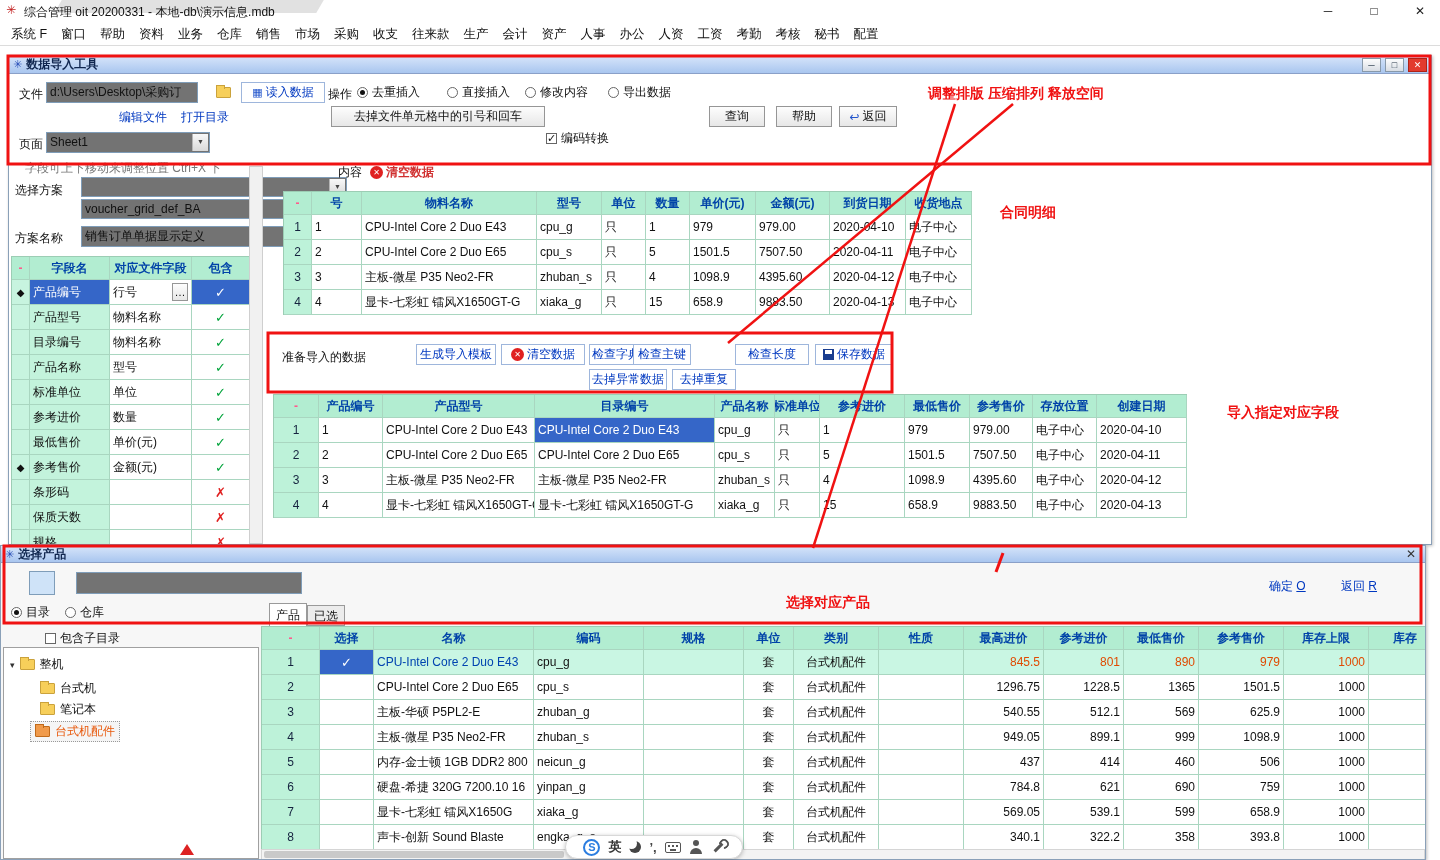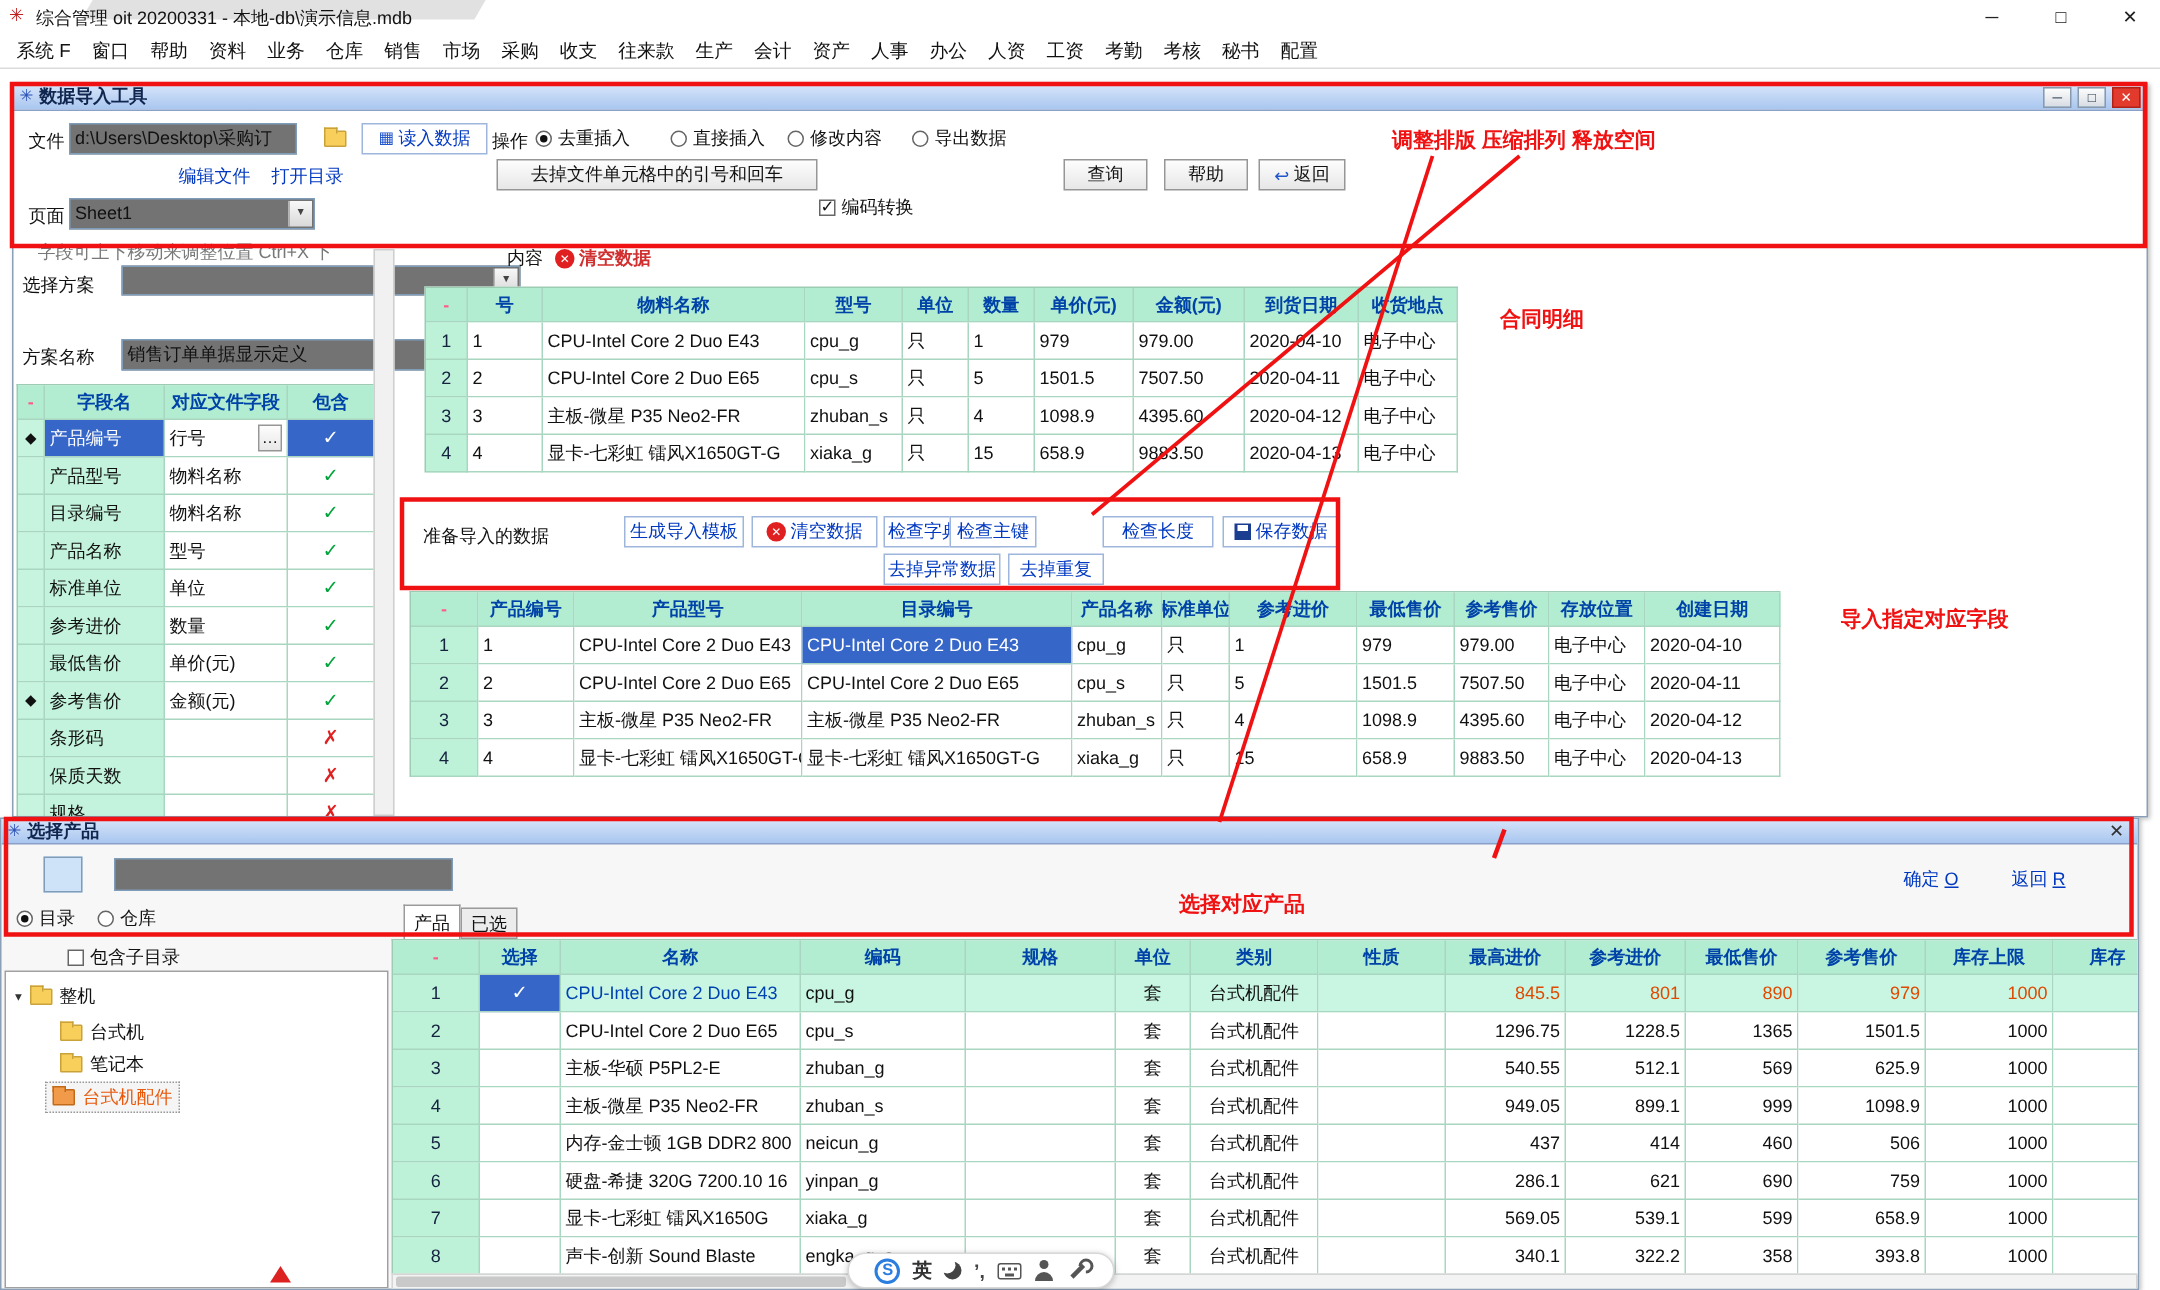--- a/index.html
+++ b/index.html
@@ -195,20 +195,21 @@
       <span>编码转换</span>
     </label>
 
   <div class="hint" style="left:16px;top:104px;width:250px">字段可上下移动来调整位置 Ctrl+X 下</div>
 
   <span class="lbl" style="left:6px;top:126px">选择方案</span>
   <div class="input select" style="left:72px;top:121px;width:266px;height:20px">
     <span class="val"></span>
     <span class="ddarrow">▼</span>
   </div>
+  <div class="input" style="left:72px;top:143px;width:266px;height:20px">voucher_grid_def_BA</div>
   <span class="lbl" style="left:6px;top:174px">方案名称</span>
   <div class="input" style="left:72px;top:170px;width:266px;height:21px">销售订单单据显示定义</div>
 
   <div class="gtable" style="left:2px;top:200px">
       <div class="trow thead">
         <div class="tcell a-c" style="width: 18px;">-</div>
         <div class="tcell a-c" style="width: 80px;">字段名</div>
         <div class="tcell a-c" style="width: 82px;">对应文件字段</div>
         <div class="tcell a-c" style="width: 58px;">包含</div>
       </div>
@@ -586,21 +587,21 @@
       </div>
       <div class="trow">
         <div class="tcell a-c rowno" style="width: 58px;">6</div>
         <div class="tcell a-c" style="width: 54px;"></div>
         <div class="tcell a-l wrap" style="width: 160px;">硬盘-希捷 320G 7200.10 16</div>
         <div class="tcell a-l" style="width: 110px;">yinpan_g</div>
         <div class="tcell a-l" style="width: 100px;"></div>
         <div class="tcell a-c" style="width: 50px;">套</div>
         <div class="tcell a-c" style="width: 85px;">台式机配件</div>
         <div class="tcell a-l" style="width: 85px;"></div>
-        <div class="tcell a-r" style="width: 80px;">286.1</div>
+        <div class="tcell a-r" style="width: 80px;">784.8</div>
         <div class="tcell a-r" style="width: 80px;">621</div>
         <div class="tcell a-r" style="width: 75px;">690</div>
         <div class="tcell a-r" style="width: 85px;">759</div>
         <div class="tcell a-r" style="width: 85px;">1000</div>
         <div class="tcell a-l" style="width: 73px;"></div>
       </div>
       <div class="trow">
         <div class="tcell a-c rowno" style="width: 58px;">7</div>
         <div class="tcell a-c" style="width: 54px;"></div>
         <div class="tcell a-l wrap" style="width: 160px;">显卡-七彩虹 镭风X1650G</div>

